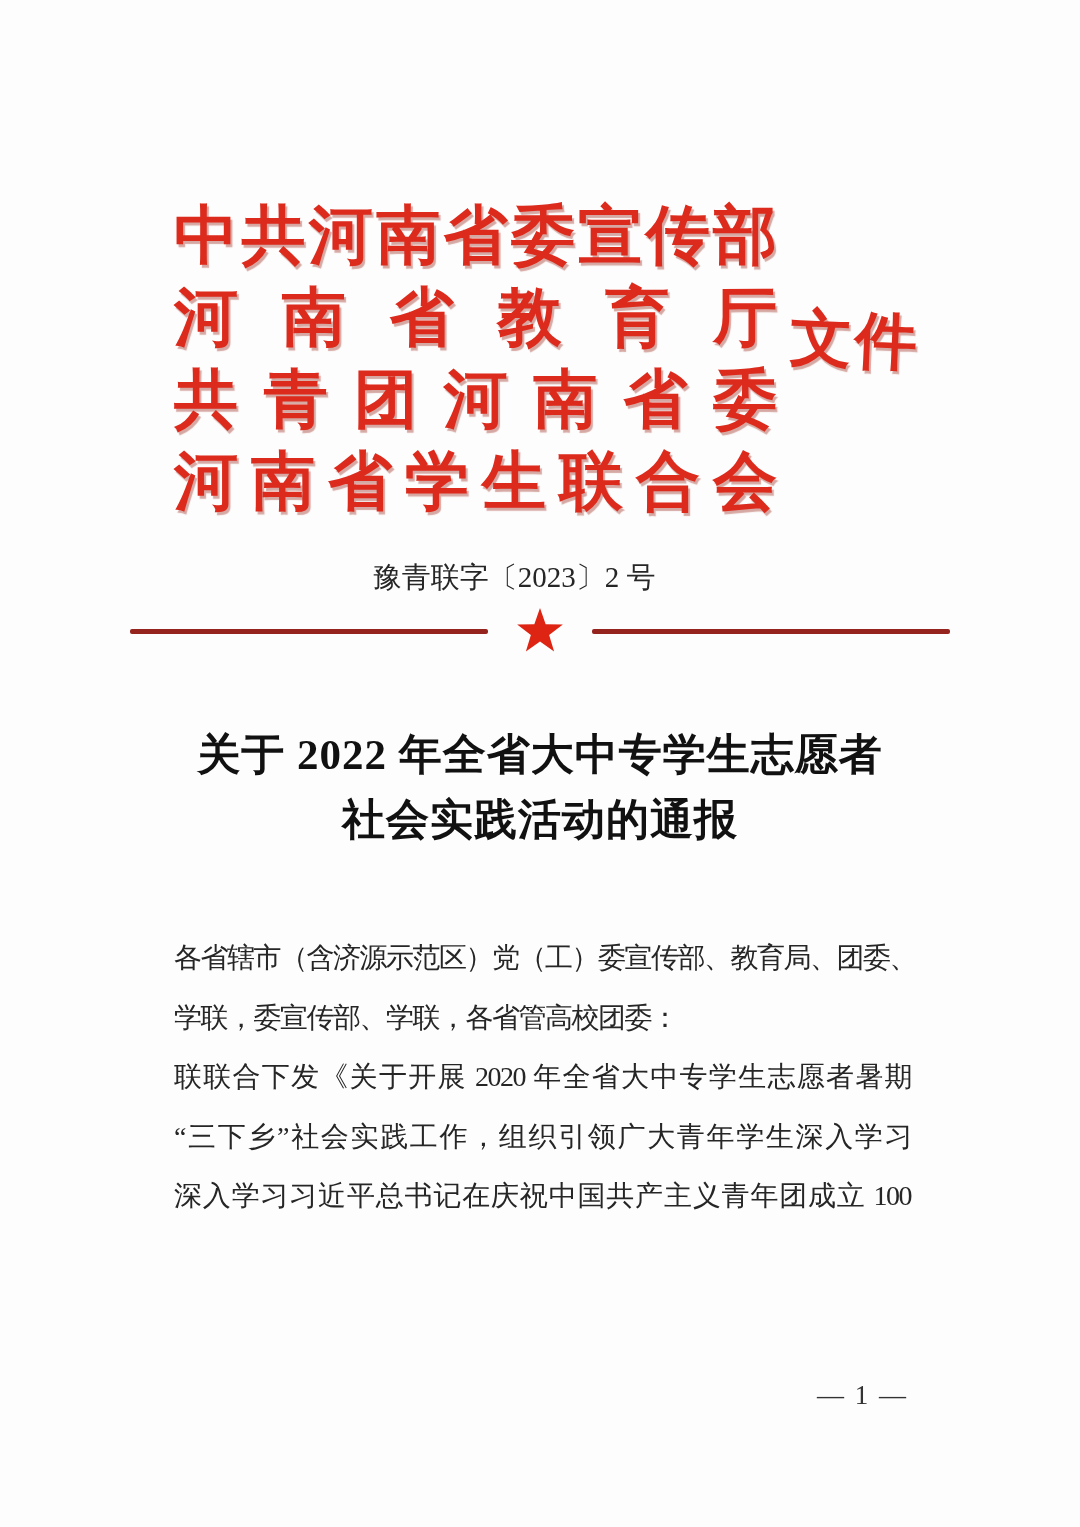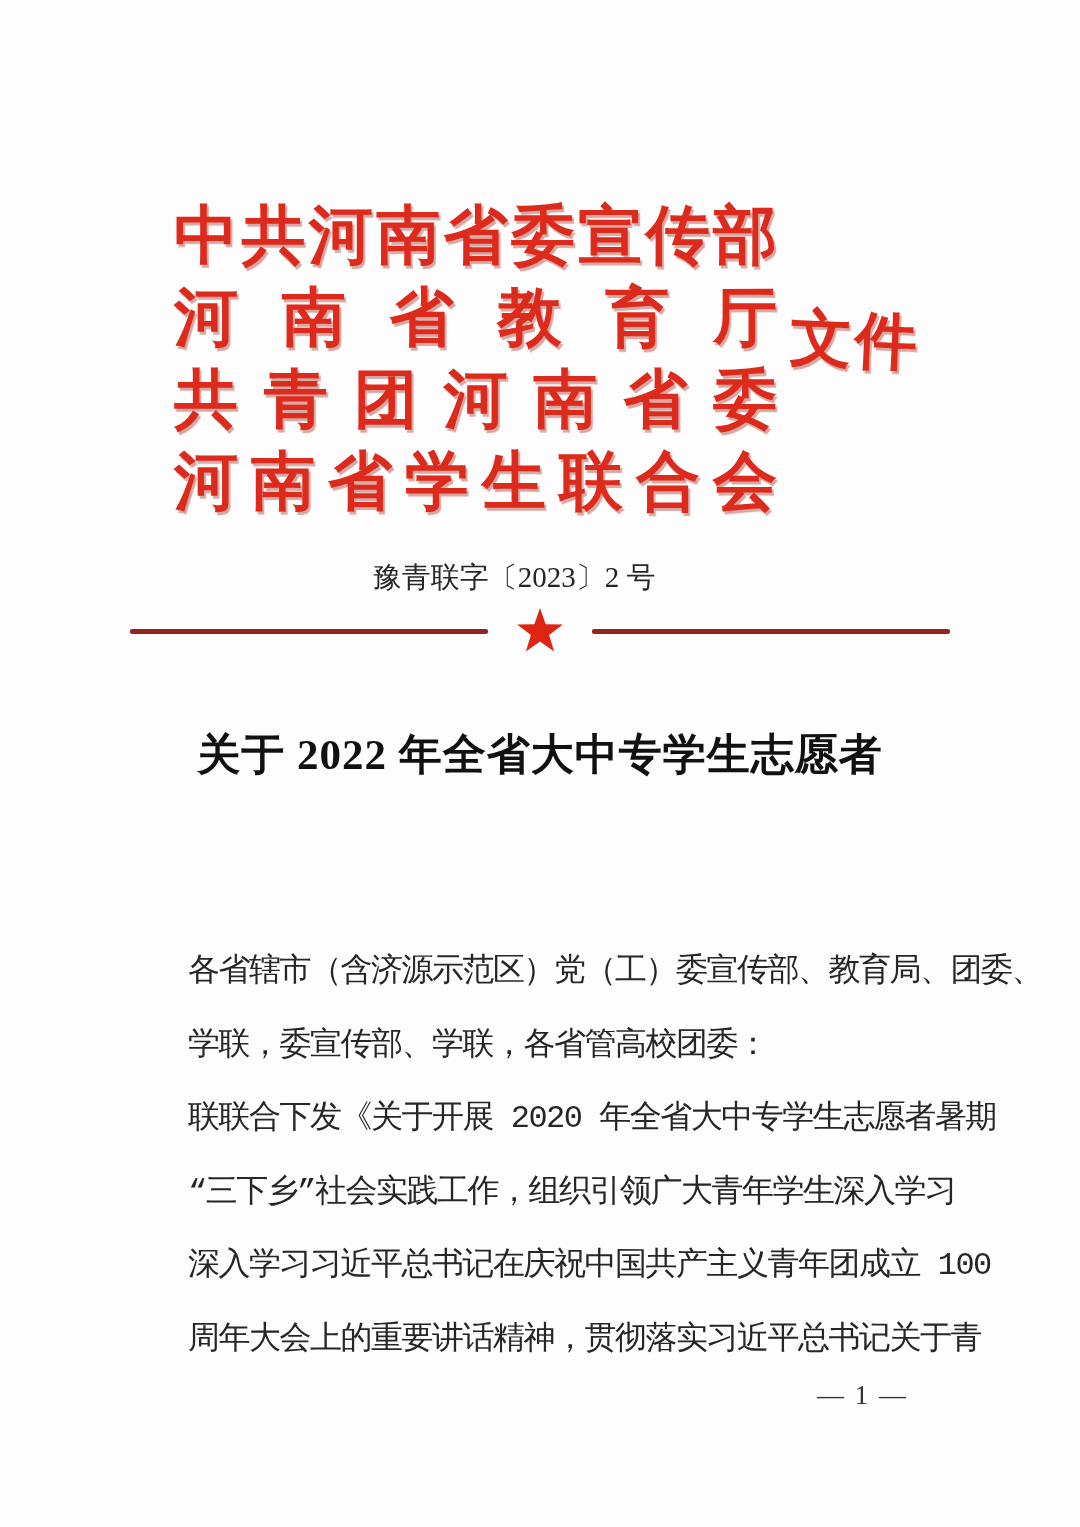--- a/index.html
+++ b/index.html
@@ -89,31 +89,30 @@
     letter-spacing: 1px;
     white-space: nowrap;
   }
 
   
   .body-text {
     position: absolute;
     left: 170px; top: 926px; width: 745px;
   }
   .body-line {
-    margin: 18px;
+    margin: 4px;
     height: 55.5px;
     line-height: 55.5px;
-    font-size: 32px;
+    font-size: 28px;
     letter-spacing: -1.5px;
     color: var(--ink, #262626);
     text-align: justify;
     text-align-last: justify;
     text-justify: inter-character;
     white-space: nowrap;
-    font-family: Liberation Mono, monospace;
   }
   .body-line.para-end {
     text-align-last: left;
   }
   .body-line.indent {
     text-indent: 2em;
   }
 
   
   .page-number {
@@ -179,26 +178,26 @@
   <div class="divider">
     <span class="rule"></span>
     <svg class="star" viewBox="0 0 100 100" aria-hidden="true">
       <polygon fill="#de2413" points="50,2 61.8,35.8 97.6,36.5 69,58.2 79.4,92.5 50,72 20.6,92.5 31,58.2 2.4,36.5 38.2,35.8"></polygon>
     </svg>
     <span class="rule"></span>
   </div>
 
   <h1 class="title">
     <div class="title-line">关于 2022 年全省大中专学生志愿者</div>
+    <div class="title-line">社会实践活动的通报</div>
   </h1>
 
   <main class="body-text">
     <p class="body-line">各省辖市（含济源示范区）党（工）委宣传部、教育局、团委、</p>
     <p class="body-line para-end">学联，委宣传部、学联，各省管高校团委：</p>
     <p class="body-line">联联合下发《关于开展 2020 年全省大中专学生志愿者暑期</p>
     <p class="body-line">“三下乡”社会实践工作，组织引领广大青年学生深入学习</p>
     <p class="body-line">深入学习习近平总书记在庆祝中国共产主义青年团成立 100</p>
-    <p class="body-line">周年大会上的重要讲话精神，贯彻落实习近平总书记关于青</p>
   </main>
 
   <footer class="page-number">— 1 —</footer>
 
 </div>
 
 </body></html>

